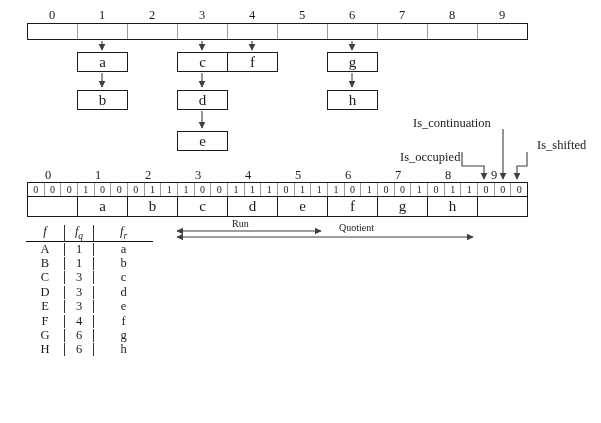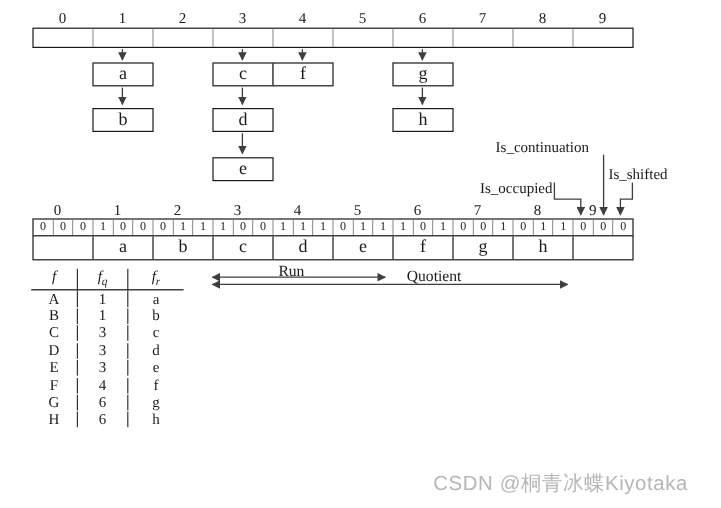--- a/index.html
+++ b/index.html
@@ -29,29 +29,29 @@
   .bitcell:last-child{border-right:none;}
 
   
   .letrow{position:absolute;left:27px;top:196px;width:501px;height:21px;
           border:1.2px solid #1a1a1a;box-sizing:border-box;display:flex;background:#fff;}
   .letcell{flex:1;display:flex;align-items:center;justify-content:center;
            font-size:15px;border-right:1.2px solid #1a1a1a;}
   .letcell:last-child{border-right:none;}
 
   .flag{position:absolute;font-size:12.5px;white-space:nowrap;}
-  .annot{position:absolute;font-size:13px;white-space:nowrap;}
+  .annot{position:absolute;font-size:10px;white-space:nowrap;}
 
   
   .qtable{position:absolute;left:26px;top:226px;width:127px;}
   .trow{display:flex;height:14.4px;align-items:center;}
   .thead{height:15px;border-bottom:1.4px solid #111;font-style:italic;}
   .tc{text-align:center;font-size:12.5px;line-height:13px;}
   .tc1{width:38px;}
-  .tc2{width:43px;border-left:1px solid #333;border-right:1px solid #333;box-sizing:border-box;}
+  .tc2{width:30px;border-left:1px solid #333;border-right:1px solid #333;box-sizing:border-box;}
   .tc3{flex:1;}
   .thead sub{font-size:9.5px;}
 
   .caption{position:absolute;left:12px;top:394px;font-size:14.5px;word-spacing:1.5px;}
   .caption .figno{margin-right:11px;}
   .watermark{position:absolute;left:361px;top:391px;font-size:17px;
              font-family:"Liberation Sans",sans-serif;color:#b6b6b6;letter-spacing:.5px;}
 
   svg.overlay{position:absolute;left:0;top:0;pointer-events:none;}
 </style>
@@ -113,21 +113,21 @@
   <div class="hbox" style="left:177px;top:52px">c</div>
   <div class="hbox" style="left:227px;top:52px">f</div>
   <div class="hbox" style="left:327px;top:52px">g</div>
   <div class="hbox" style="left:77px;top:90px">b</div>
   <div class="hbox" style="left:177px;top:90px">d</div>
   <div class="hbox" style="left:327px;top:90px">h</div>
   <div class="hbox" style="left:177px;top:131px">e</div>
 
   <div class="flag" style="left:413px;top:116px">Is_continuation</div>
   <div class="flag" style="left:400px;top:150px">Is_occupied</div>
-  <div class="flag" style="left:507px;top:138px">Is_shifted</div>
+  <div class="flag" style="left:537px;top:138px">Is_shifted</div>
 
   <div class="abs" id="botnums">
       <span class="idx" style="left: 23px; top: 168px;">0</span>
       <span class="idx" style="left: 73px; top: 168px;">1</span>
       <span class="idx" style="left: 123px; top: 168px;">2</span>
       <span class="idx" style="left: 173px; top: 168px;">3</span>
       <span class="idx" style="left: 223px; top: 168px;">4</span>
       <span class="idx" style="left: 273px; top: 168px;">5</span>
       <span class="idx" style="left: 323px; top: 168px;">6</span>
       <span class="idx" style="left: 373px; top: 168px;">7</span>
@@ -227,15 +227,14 @@
         </div>
         <div class="trow">
           <div class="tc tc1">H</div>
           <div class="tc tc2">6</div>
           <div class="tc tc3">h</div>
         </div>
       </div>
   </div>
 
 
-  <div class="watermark">CSDN @桐青冰蝶Kiyotaka</div>
 
 </div>
 
 </body></html>

